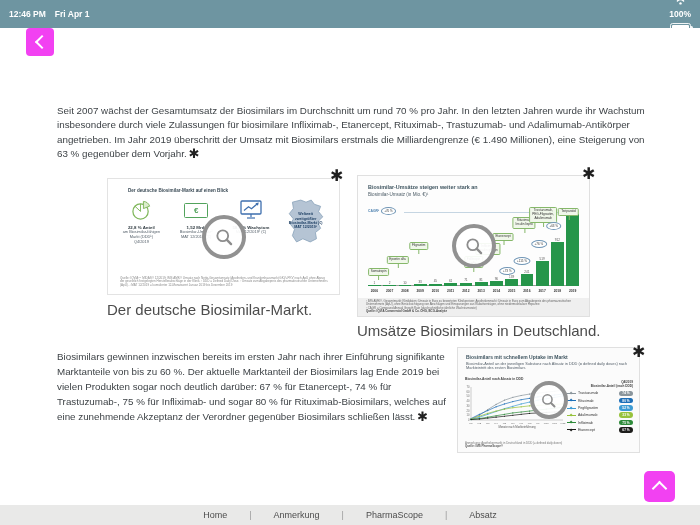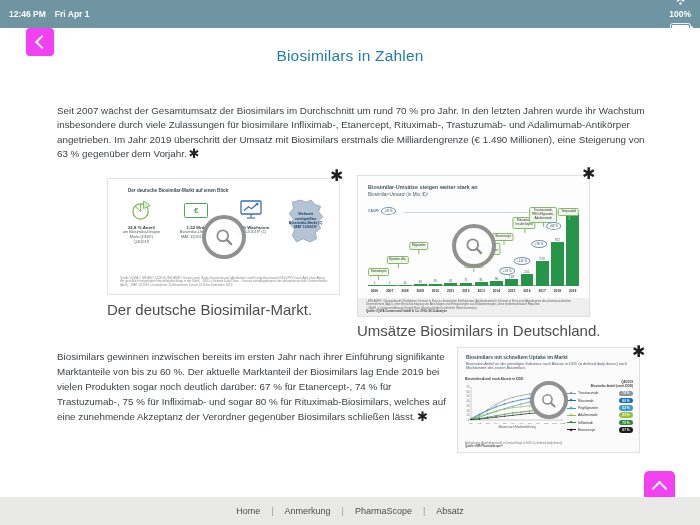--- a/index.html
+++ b/index.html
@@ -92,22 +92,22 @@
   .lmark b{position:absolute;left:3.3px;top:.3px;width:2.2px;height:2.2px;background:currentColor;transform:rotate(45deg);}
   .lname{flex:1;font-size:3.5px;color:#333;padding-left:2px;white-space:nowrap;}
   .lbadge{min-width:11px;text-align:center;font-size:3.2px;font-weight:bold;color:#fff;border-radius:4px;padding:.8px 1.5px;}
   .f3-note{position:absolute;left:7px;right:7px;bottom:3px;font-size:2.9px;line-height:3.7px;color:#777;}
   .f3-note b{color:#555;}
 
   
   .scroll-top{position:absolute;left:644px;top:471px;width:31px;height:31px;background:#f241f2;border-radius:5px;
     display:flex;align-items:center;justify-content:center;cursor:pointer;}
   .chev-up{width:9px;height:9px;border-left:2.6px solid #fff;border-top:2.6px solid #fff;transform:rotate(45deg);margin-top:4px;}
-  .footer{position:absolute;left:0;right:0;bottom:0;height:28px;background:#e9e9e8;
-    display:flex;align-items:center;justify-content:center;gap:11px;font-size:9px;color:#4d4d4d;}
+  .footer{position:absolute;left:0;right:0;bottom:0;height:20px;background:#e9e9e8;
+    display:flex;align-items:center;justify-content:center;gap:22px;font-size:9px;color:#4d4d4d;}
   .footer .sep{color:#9a9a9a;}
   .footer span[data-interactable="true"]{cursor:pointer;}
 </style>
 </head>
 <body>
 
 <div class="screen" data-interactable="false">
 
   <div class="status-bar" data-interactable="false">
     <div class="sb-left">
@@ -123,21 +123,20 @@
       <span data-interactable="false">100%</span>
       <div class="battery" data-interactable="false">
           <div class="fill"></div>
         </div>
     </div>
   </div>
 
   <div class="back-button" data-interactable="true">
     <div class="chev-left" data-interactable="false"></div>
   </div>
-  <div class="page-title" data-interactable="false">Biosimilars in Zahlen</div>
 
   <div class="intro" data-interactable="false"><span>Seit 2007 wächst der Gesamtumsatz der Biosimilars im Durchschnitt um rund 70 % pro Jahr. In den letzten Jahren wurde ihr Wachstum insbesondere durch viele Zulassungen für biosimilare Infliximab-, Etanercept, Rituximab-, Trastuzumab- und Adalimumab-Antikörper angetrieben. Im Jahr 2019 überschritt der Umsatz mit Biosimilars erstmals die Milliardengrenze (€ 1.490 Millionen), eine Steigerung von 63 % gegenüber dem Vorjahr.</span><span class="fnote" data-interactable="false">✱</span></div>
 
   <div class="fig-card fig1" data-interactable="true">
     <div class="f1-head" data-interactable="false">Der deutsche Biosimilar-Markt auf einen Blick</div>
     <div class="f1-stats">
       <div class="f1-col" data-interactable="false">
         <div class="f1-icon">
           <svg width="21" height="22" viewBox="0 0 22 23" data-interactable="false">
             <circle cx="10" cy="13" r="8" fill="none" stroke="#7fb75a" stroke-width="1.3"></circle>

